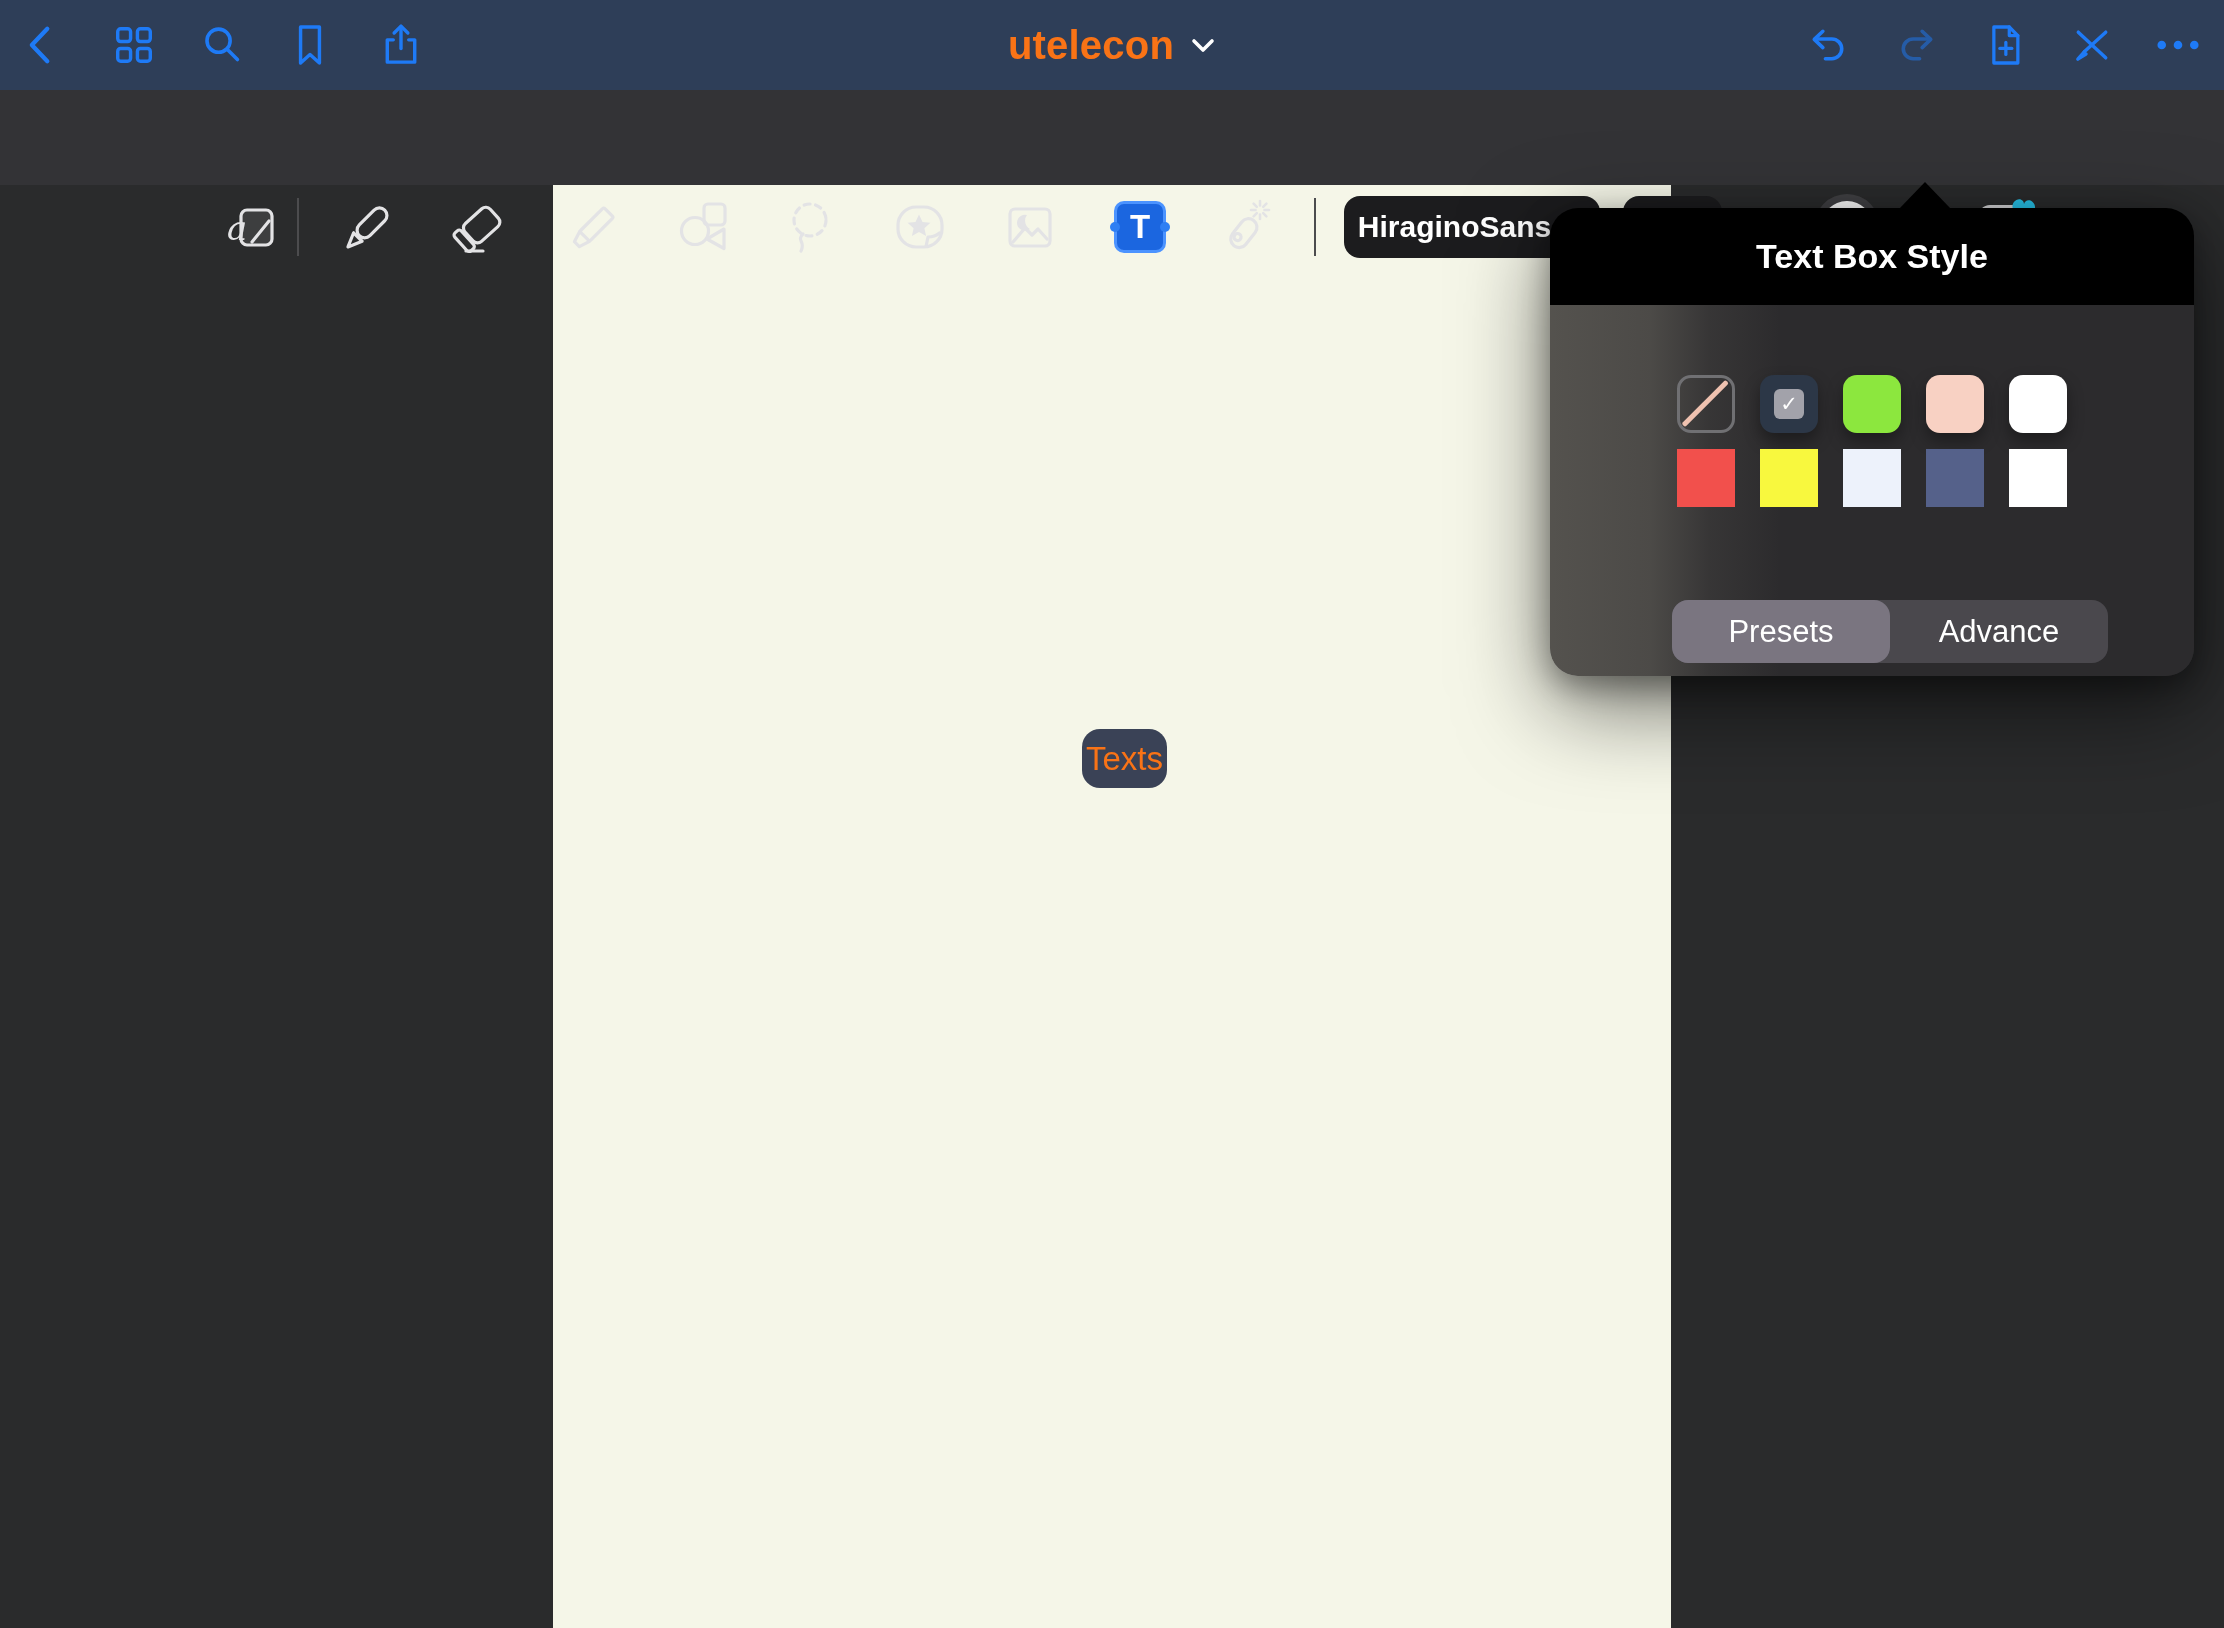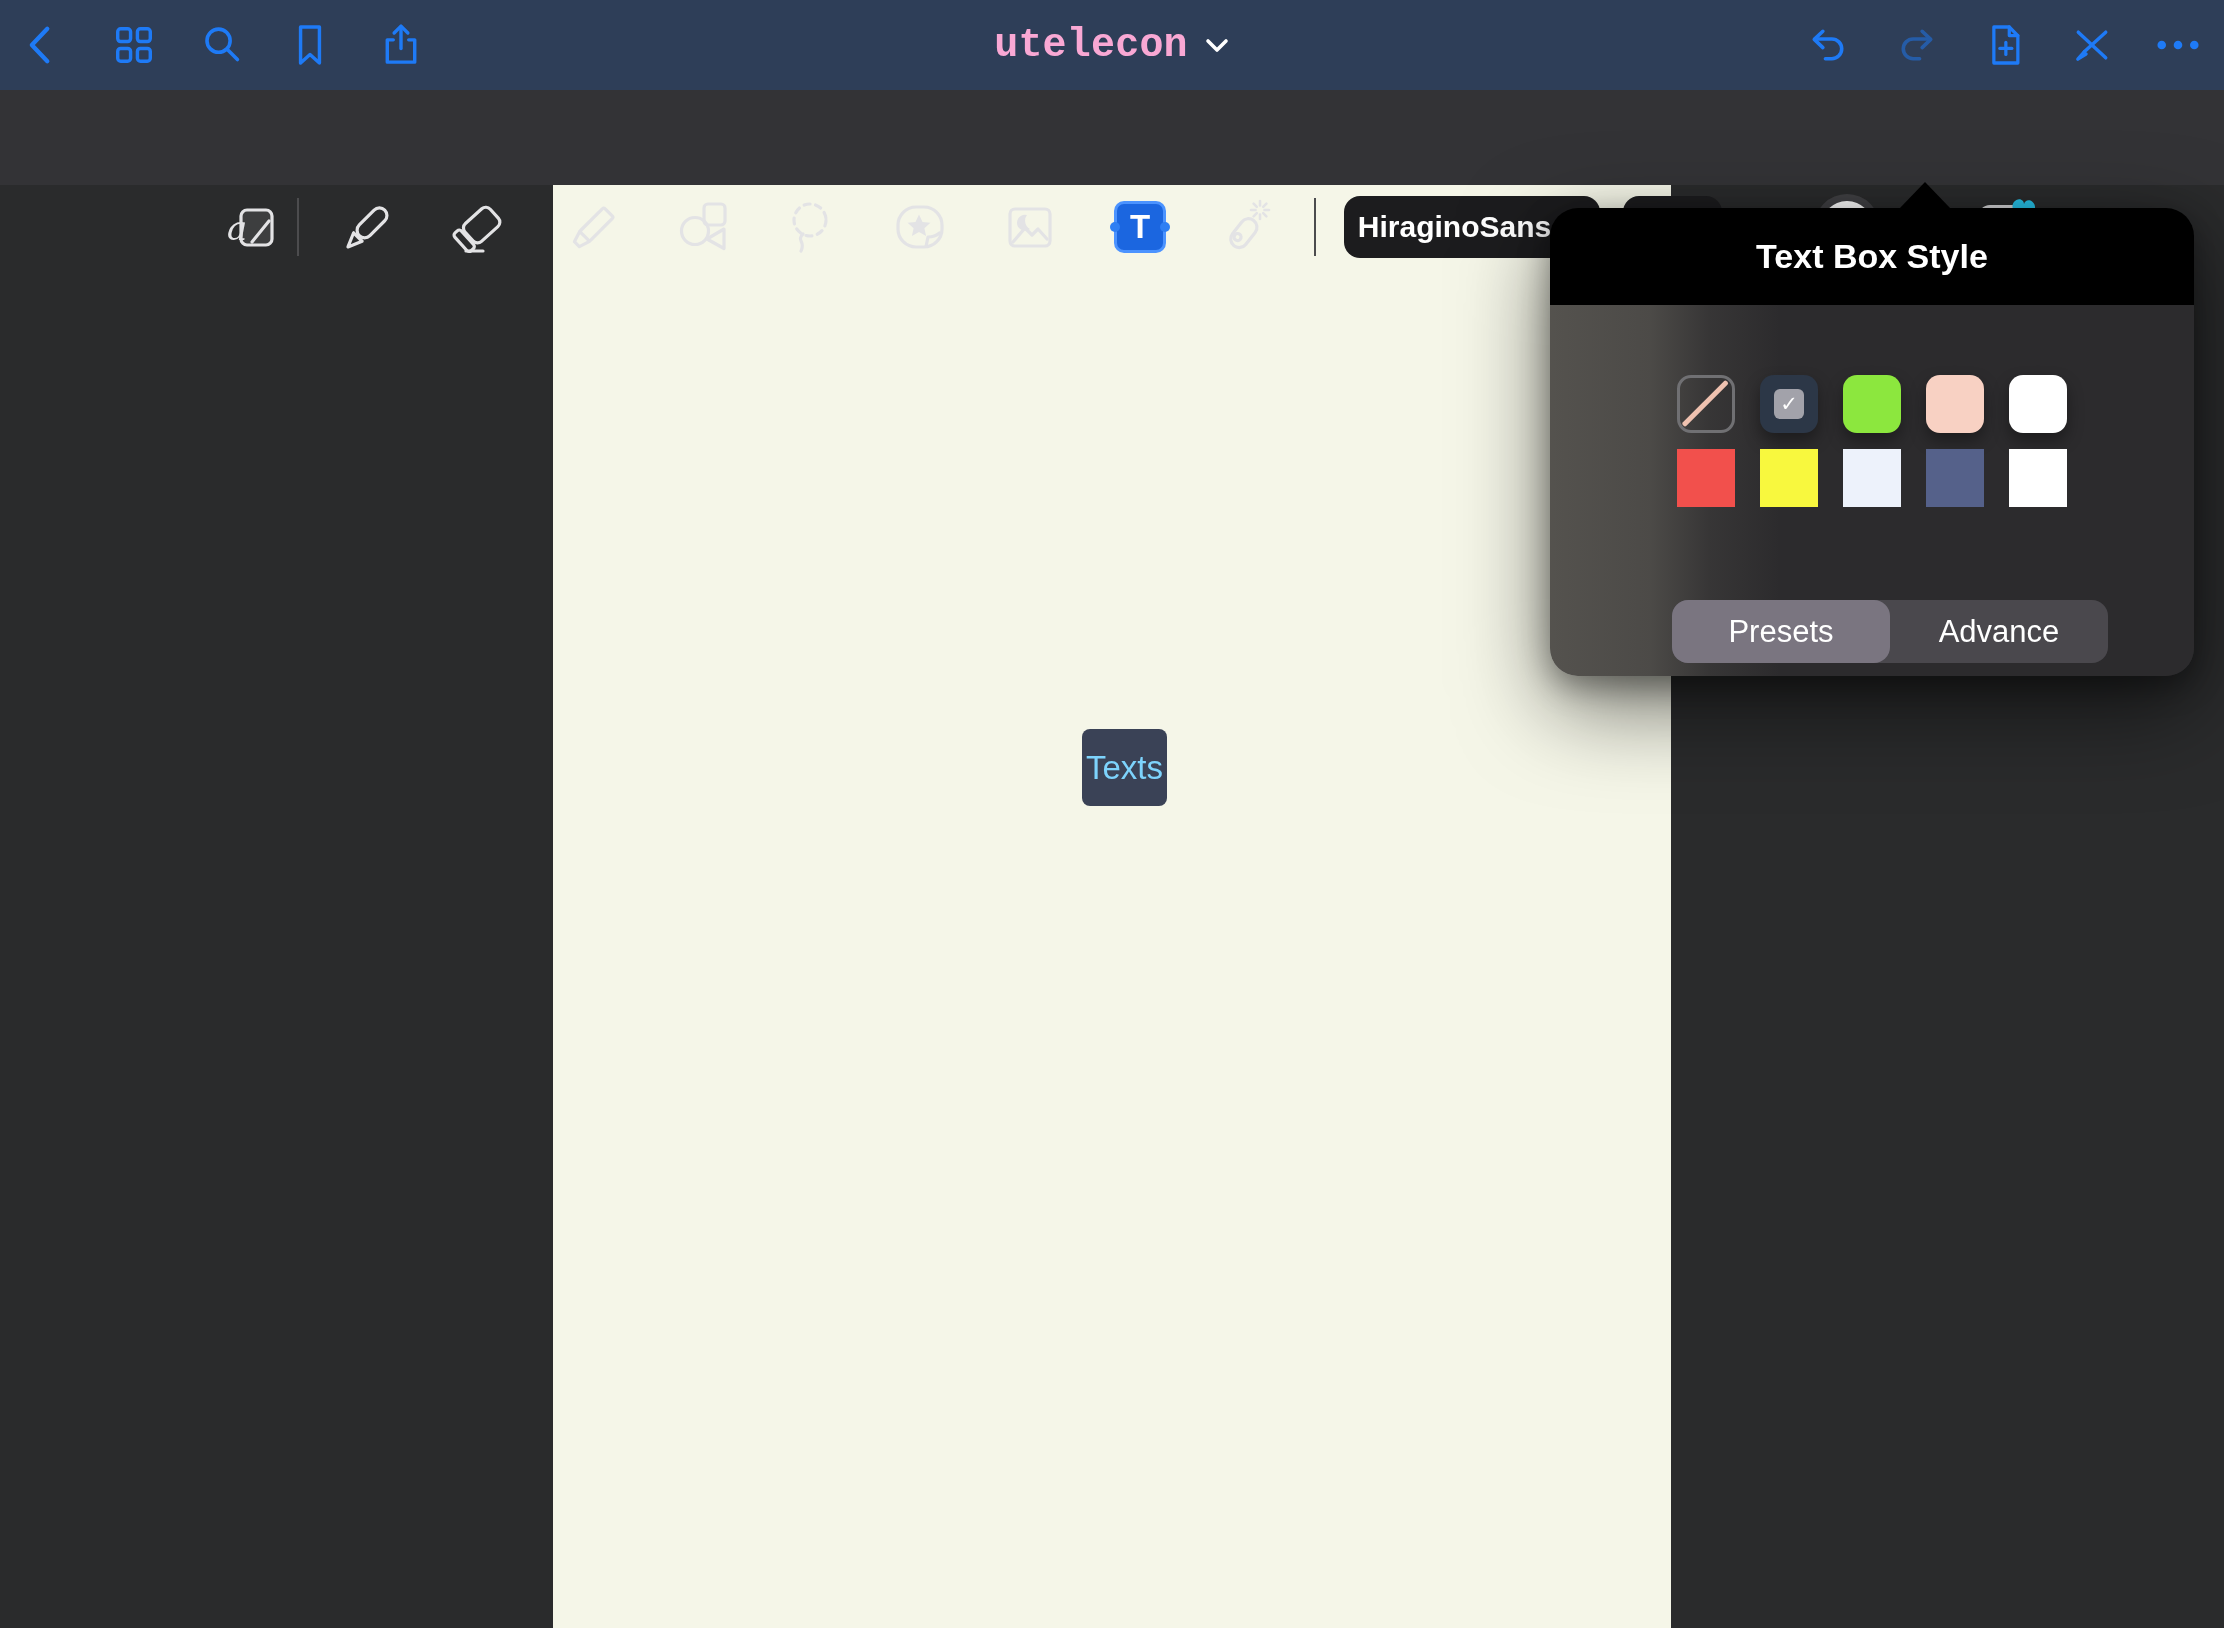--- a/index.html
+++ b/index.html
@@ -4,42 +4,42 @@
 <style>
   html,body{margin:0;padding:0;background:#2a2b2c;}
   body{width:2224px;height:1628px;position:relative;overflow:hidden;
        font-family:"Liberation Sans","DejaVu Sans",sans-serif;-webkit-font-smoothing:antialiased;}
   svg{display:block;}
 
   
   .navbar{position:absolute;left:0;top:0;width:2224px;height:90px;background:#2E3E58;z-index:5;}
   .nav-btn{position:absolute;top:21px;width:48px;height:48px;}
   .nav-title{position:absolute;left:0;right:0;top:0;height:90px;display:flex;align-items:center;justify-content:center;gap:16px;}
-  .nav-title .t{color:#f9a8d4;font-size:40px;font-weight:700;letter-spacing:.2px;font-family:Liberation Mono, monospace;}
+  .nav-title .t{color:#f97316;font-size:40px;font-weight:700;letter-spacing:.2px;}
 
   
   .toolbar{position:absolute;left:0;top:90px;width:2224px;height:95px;background:#333336;z-index:4;}
   .tool{position:absolute;top:105px;width:64px;height:64px;}
   .tdiv{position:absolute;top:108px;width:2px;height:58px;background:#4c4c4e;}
   .pill{position:absolute;top:106px;height:62px;background:#1c1c1e;border-radius:16px;display:flex;align-items:center;justify-content:center;color:#fff;}
   .font-pill{left:1344px;width:256px;font-size:30px;font-weight:700;}
   .size-pill{left:1623px;width:99px;gap:9px;font-size:32px;font-weight:700;}
   .text-tool{position:absolute;left:1114px;top:111px;width:52px;height:52px;background:#1B66E0;border:3px solid #4B93FF;border-radius:10px;box-sizing:border-box;display:flex;align-items:center;justify-content:center;color:#fff;font-size:33px;font-weight:700;}
   .text-tool .dot{position:absolute;width:10px;height:10px;border-radius:50%;background:#2F7FF3;top:18px;}
   .align-lines{position:absolute;left:1748px;top:120px;width:45px;display:flex;flex-direction:column;gap:8.5px;}
   .align-lines b{display:block;height:5px;border-radius:2.5px;background:#ececee;}
   .color-well{position:absolute;left:1814px;top:104px;width:66px;height:66px;border-radius:50%;background:#414144;display:flex;align-items:center;justify-content:center;}
   .color-well .inner{width:52px;height:52px;border-radius:50%;background:#fff;display:flex;align-items:center;justify-content:center;}
   .fill-btn{position:absolute;left:1902px;top:118px;width:53px;height:48px;border-radius:10px;}
   .tstyle{position:absolute;left:1978px;top:115px;width:52px;height:52px;border:3.5px solid #d8d8da;border-radius:12px;box-sizing:border-box;display:flex;align-items:center;justify-content:center;color:#d8d8da;font-size:29px;font-weight:700;}
   .tstyle svg{position:absolute;top:-14px;right:-13px;}
 
   
   .page{position:absolute;left:553px;top:185px;width:1118px;height:1443px;background:#F5F6E8;z-index:1;}
-  .textbox{position:absolute;left:1082px;top:729px;width:85px;height:77px;border-radius:8px;display:flex;align-items:center;justify-content:center;color:#7dd3fc;font-size:33px;z-index:2;}
+  .textbox{position:absolute;left:1082px;top:729px;width:85px;height:59px;border-radius:18px;display:flex;align-items:center;justify-content:center;color:#f97316;font-size:33px;z-index:2;}
 
   
   .popup{position:absolute;left:1550px;top:208px;width:644px;height:468px;border-radius:28px;z-index:10;
          box-shadow:0 30px 90px rgba(0,0,0,.55),0 10px 30px rgba(0,0,0,.35);}
   .popup .arrow{position:absolute;left:349px;top:-26px;width:0;height:0;border-left:26px solid transparent;border-right:26px solid transparent;border-bottom:27px solid #000;}
   .popup-header{position:absolute;left:0;top:0;width:644px;height:97px;background:#000;border-radius:28px 28px 0 0;display:flex;align-items:center;justify-content:center;color:#fff;font-size:34px;font-weight:700;}
   .popup-body{position:absolute;left:0;top:97px;width:644px;height:371px;background:#2c2b2d;border-radius:0 0 28px 28px;overflow:hidden;}
   .popup-body::before{content:"";position:absolute;inset:0;border-radius:inherit;
     background:linear-gradient(90deg,rgba(150,146,132,.38) 0px,rgba(150,146,132,.30) 100px,rgba(150,146,132,.10) 160px,rgba(150,146,132,0) 230px);}
   .swgrid{position:absolute;left:127px;top:70px;display:grid;grid-template-columns:repeat(5,58px);gap:16px 25px;}

